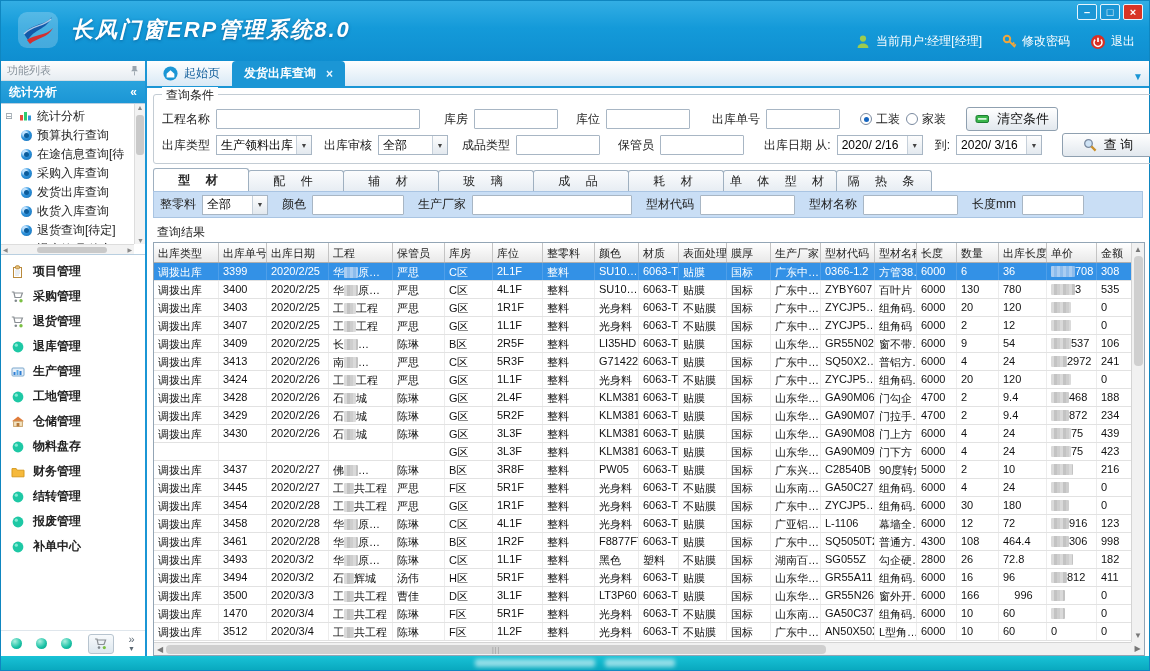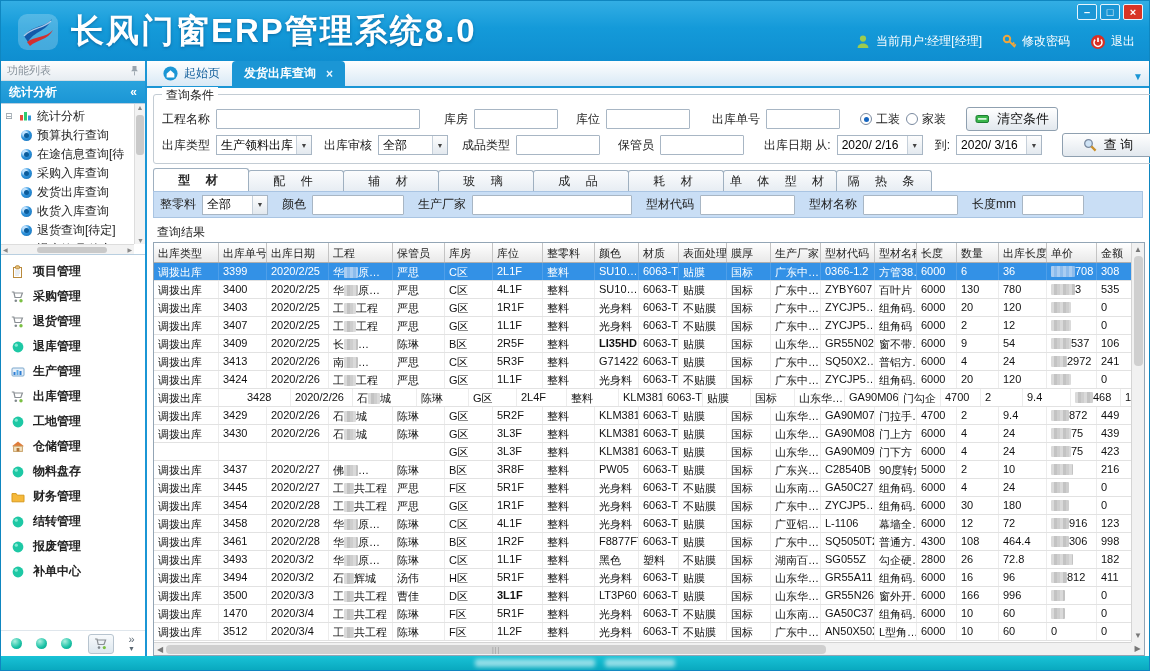--- a/index.html
+++ b/index.html
@@ -8,21 +8,21 @@
   .app { width:1150px; height:671px; display:flex; flex-direction:column; border:1px solid #0f86c0; }
 
   
   .titlebar { position:relative; height:60px; background:linear-gradient(#33aee4,#149ad9 45%,#0f8ed0); flex:0 0 auto; }
   .win-controls { position:absolute; top:3px; right:6px; display:flex; gap:3px; }
   .win-btn { width:20px; height:16px; font-size:11px; line-height:14px; text-align:center; color:#fff;
              background:#1b96d5; border:1px solid #e8f4fc; border-radius:2px; cursor:default; font-weight:bold;}
   .win-btn.close { background:#d83425; }
   .brand { position:absolute; left:14px; top:8px; display:flex; align-items:center; gap:10px; }
   .logo { width:46px; height:42px; }
-  .app-title { color:#fff; font-size:33px; font-weight:bold; letter-spacing:2px; text-shadow:0 1px 3px rgba(0,60,110,.5); }
+  .app-title { color:#fff; font-size:22px; font-weight:bold; letter-spacing:2px; text-shadow:0 1px 3px rgba(0,60,110,.5);font-style:italic; }
   .userbar { position:absolute; right:14px; top:32px; display:flex; align-items:center; gap:8px; color:#fff; font-size:12px; }
   .userbar .grp { display:flex; align-items:center; gap:5px; margin-left:12px; }
 
   
   .main { flex:1; display:flex; min-height:0; background:#fff; }
 
   
   .sidebar { width:146px; flex:0 0 auto; display:flex; flex-direction:column; border-right:2px solid #1b96d5; background:#fff; }
   .panel-title { height:20px; background:linear-gradient(#fdfdfd,#e7edf2); color:#8a959e; font-size:11px;
                  display:flex; align-items:center; justify-content:space-between; padding:0 6px; border-bottom:1px solid #d5dde3;}
@@ -258,30 +258,20 @@
           <div class="menu-item">
             <span class="micon">
               <svg width="14" height="14" viewBox="0 0 14 14">
                 <rect x="1" y="3" width="12" height="8" rx="1" fill="#e8f1fa" stroke="#7aa7cc"></rect>
                 <rect x="2.5" y="7" width="2" height="3" fill="#2d7dd2"></rect>
                 <rect x="5.5" y="5" width="2" height="5" fill="#5aa9e6"></rect>
                 <rect x="8.5" y="6" width="2" height="4" fill="#2d7dd2"></rect>
               </svg>
             </span>
             <span>生产管理</span>
-          </div>
-          <div class="menu-item">
-            <span class="micon">
-              <svg width="14" height="14" viewBox="0 0 14 14">
-                <path d="M0.8 2 h2 l1.2 5.5 h5.8 l1.6-4.5 H3.4" fill="none" stroke="#8a8f94" stroke-width="1.2"></path>
-                <circle cx="4.8" cy="10.8" r="1.3" fill="#7f878d"></circle>
-                <circle cx="10" cy="10.8" r="1.7" fill="#7bc043"></circle>
-              </svg>
-            </span>
-            <span>出库管理</span>
           </div>
           <div class="menu-item">
             <span class="micon">
               <svg width="14" height="14" viewBox="0 0 14 14">
                 <circle cx="7" cy="7" r="5.4" fill="#1ec8a5"></circle>
                 <circle cx="5.3" cy="5.2" r="1.6" fill="#9ef2df" opacity="0.8"></circle>
               </svg>
             </span>
             <span>工地管理</span>
           </div>
@@ -583,21 +573,21 @@
             </div>
             <div class="grid-row">
               <div class="gcell" style="width: 65px;">调拨出库</div>
               <div class="gcell" style="width: 48px;">3409</div>
               <div class="gcell" style="width: 62px;">2020/2/25</div>
               <div class="gcell" style="width: 64px;"><span>长</span><span class="mask" style="width: 14px;"></span><span>…</span></div>
               <div class="gcell" style="width: 52px;">陈琳</div>
               <div class="gcell" style="width: 48px;">B区</div>
               <div class="gcell" style="width: 50px;">2R5F</div>
               <div class="gcell" style="width: 52px;">整料</div>
-              <div class="gcell" style="width: 44px; font-weight: bold;">LI35HD</div>
+              <div class="gcell" style="width: 44px;">LI35HD</div>
               <div class="gcell" style="width: 40px;">6063-T5</div>
               <div class="gcell" style="width: 48px;">贴膜</div>
               <div class="gcell" style="width: 44px;">国标</div>
               <div class="gcell" style="width: 50px;">山东华…</div>
               <div class="gcell" style="width: 54px;">GR55N02</div>
               <div class="gcell" style="width: 42px;">窗不带…</div>
               <div class="gcell" style="width: 40px;">6000</div>
               <div class="gcell" style="width: 42px;">9</div>
               <div class="gcell" style="width: 48px;">54</div>
               <div class="gcell" style="width: 50px;"><span class="mask" style="width: 20px;"></span><span>537</span></div>
@@ -642,21 +632,21 @@
               <div class="gcell" style="width: 54px;">ZYCJP5…</div>
               <div class="gcell" style="width: 42px;">组角码…</div>
               <div class="gcell" style="width: 40px;">6000</div>
               <div class="gcell" style="width: 42px;">20</div>
               <div class="gcell" style="width: 48px;">120</div>
               <div class="gcell" style="width: 50px;"><span class="mask" style="width: 20px;"></span></div>
               <div class="gcell" style="width: 36px;">0</div>
             </div>
             <div class="grid-row">
               <div class="gcell" style="width: 65px;">调拨出库</div>
-              <div class="gcell" style="width: 48px; margin-left: 24px;">3428</div>
+              <div class="gcell" style="width: 48px;">3428</div>
               <div class="gcell" style="width: 62px;">2020/2/26</div>
               <div class="gcell" style="width: 64px;"><span>石</span><span class="mask" style="width: 12px;"></span><span>城</span></div>
               <div class="gcell" style="width: 52px;">陈琳</div>
               <div class="gcell" style="width: 48px;">G区</div>
               <div class="gcell" style="width: 50px;">2L4F</div>
               <div class="gcell" style="width: 52px;">整料</div>
               <div class="gcell" style="width: 44px;">KLM3817</div>
               <div class="gcell" style="width: 40px;">6063-T5</div>
               <div class="gcell" style="width: 48px;">贴膜</div>
               <div class="gcell" style="width: 44px;">国标</div>
@@ -682,21 +672,21 @@
               <div class="gcell" style="width: 40px;">6063-T5</div>
               <div class="gcell" style="width: 48px;">贴膜</div>
               <div class="gcell" style="width: 44px;">国标</div>
               <div class="gcell" style="width: 50px;">山东华…</div>
               <div class="gcell" style="width: 54px;">GA90M07…</div>
               <div class="gcell" style="width: 42px;">门拉手…</div>
               <div class="gcell" style="width: 40px;">4700</div>
               <div class="gcell" style="width: 42px;">2</div>
               <div class="gcell" style="width: 48px;">9.4</div>
               <div class="gcell" style="width: 50px;"><span class="mask" style="width: 18px;"></span><span>872</span></div>
-              <div class="gcell" style="width: 36px;">449</div>
+              <div class="gcell" style="width: 36px;">234</div>
             </div>
             <div class="grid-row">
               <div class="gcell" style="width: 65px;">调拨出库</div>
               <div class="gcell" style="width: 48px;">3430</div>
               <div class="gcell" style="width: 62px;">2020/2/26</div>
               <div class="gcell" style="width: 64px;"><span>石</span><span class="mask" style="width: 12px;"></span><span>城</span></div>
               <div class="gcell" style="width: 52px;">陈琳</div>
               <div class="gcell" style="width: 48px;">G区</div>
               <div class="gcell" style="width: 50px;">3L3F</div>
               <div class="gcell" style="width: 52px;">整料</div>
@@ -889,32 +879,32 @@
               <div class="gcell" style="width: 50px;"><span class="mask" style="width: 16px;"></span><span>812</span></div>
               <div class="gcell" style="width: 36px;">411</div>
             </div>
             <div class="grid-row">
               <div class="gcell" style="width: 65px;">调拨出库</div>
               <div class="gcell" style="width: 48px;">3500</div>
               <div class="gcell" style="width: 62px;">2020/3/3</div>
               <div class="gcell" style="width: 64px;"><span>工</span><span class="mask" style="width: 10px;"></span><span>共工程</span></div>
               <div class="gcell" style="width: 52px;">曹佳</div>
               <div class="gcell" style="width: 48px;">D区</div>
-              <div class="gcell" style="width: 50px; font-weight: bold;">3L1F</div>
+              <div class="gcell" style="width: 50px;">3L1F</div>
               <div class="gcell" style="width: 52px;">整料</div>
               <div class="gcell" style="width: 44px;">LT3P60</div>
               <div class="gcell" style="width: 40px;">6063-T5</div>
               <div class="gcell" style="width: 48px;">贴膜</div>
               <div class="gcell" style="width: 44px;">国标</div>
               <div class="gcell" style="width: 50px;">山东华…</div>
               <div class="gcell" style="width: 54px;">GR55N26</div>
               <div class="gcell" style="width: 42px;">窗外开…</div>
               <div class="gcell" style="width: 40px;">6000</div>
               <div class="gcell" style="width: 42px;">166</div>
-              <div class="gcell" style="width: 48px;">996</div>
+              <div class="gcell" style="width: 48px; text-align: center;">996</div>
               <div class="gcell" style="width: 50px;"><span class="mask" style="width: 14px;"></span></div>
               <div class="gcell" style="width: 36px;">0</div>
             </div>
             <div class="grid-row">
               <div class="gcell" style="width: 65px;">调拨出库</div>
               <div class="gcell" style="width: 48px;">1470</div>
               <div class="gcell" style="width: 62px;">2020/3/4</div>
               <div class="gcell" style="width: 64px;"><span>工</span><span class="mask" style="width: 10px;"></span><span>共工程</span></div>
               <div class="gcell" style="width: 52px;">陈琳</div>
               <div class="gcell" style="width: 48px;">F区</div>

